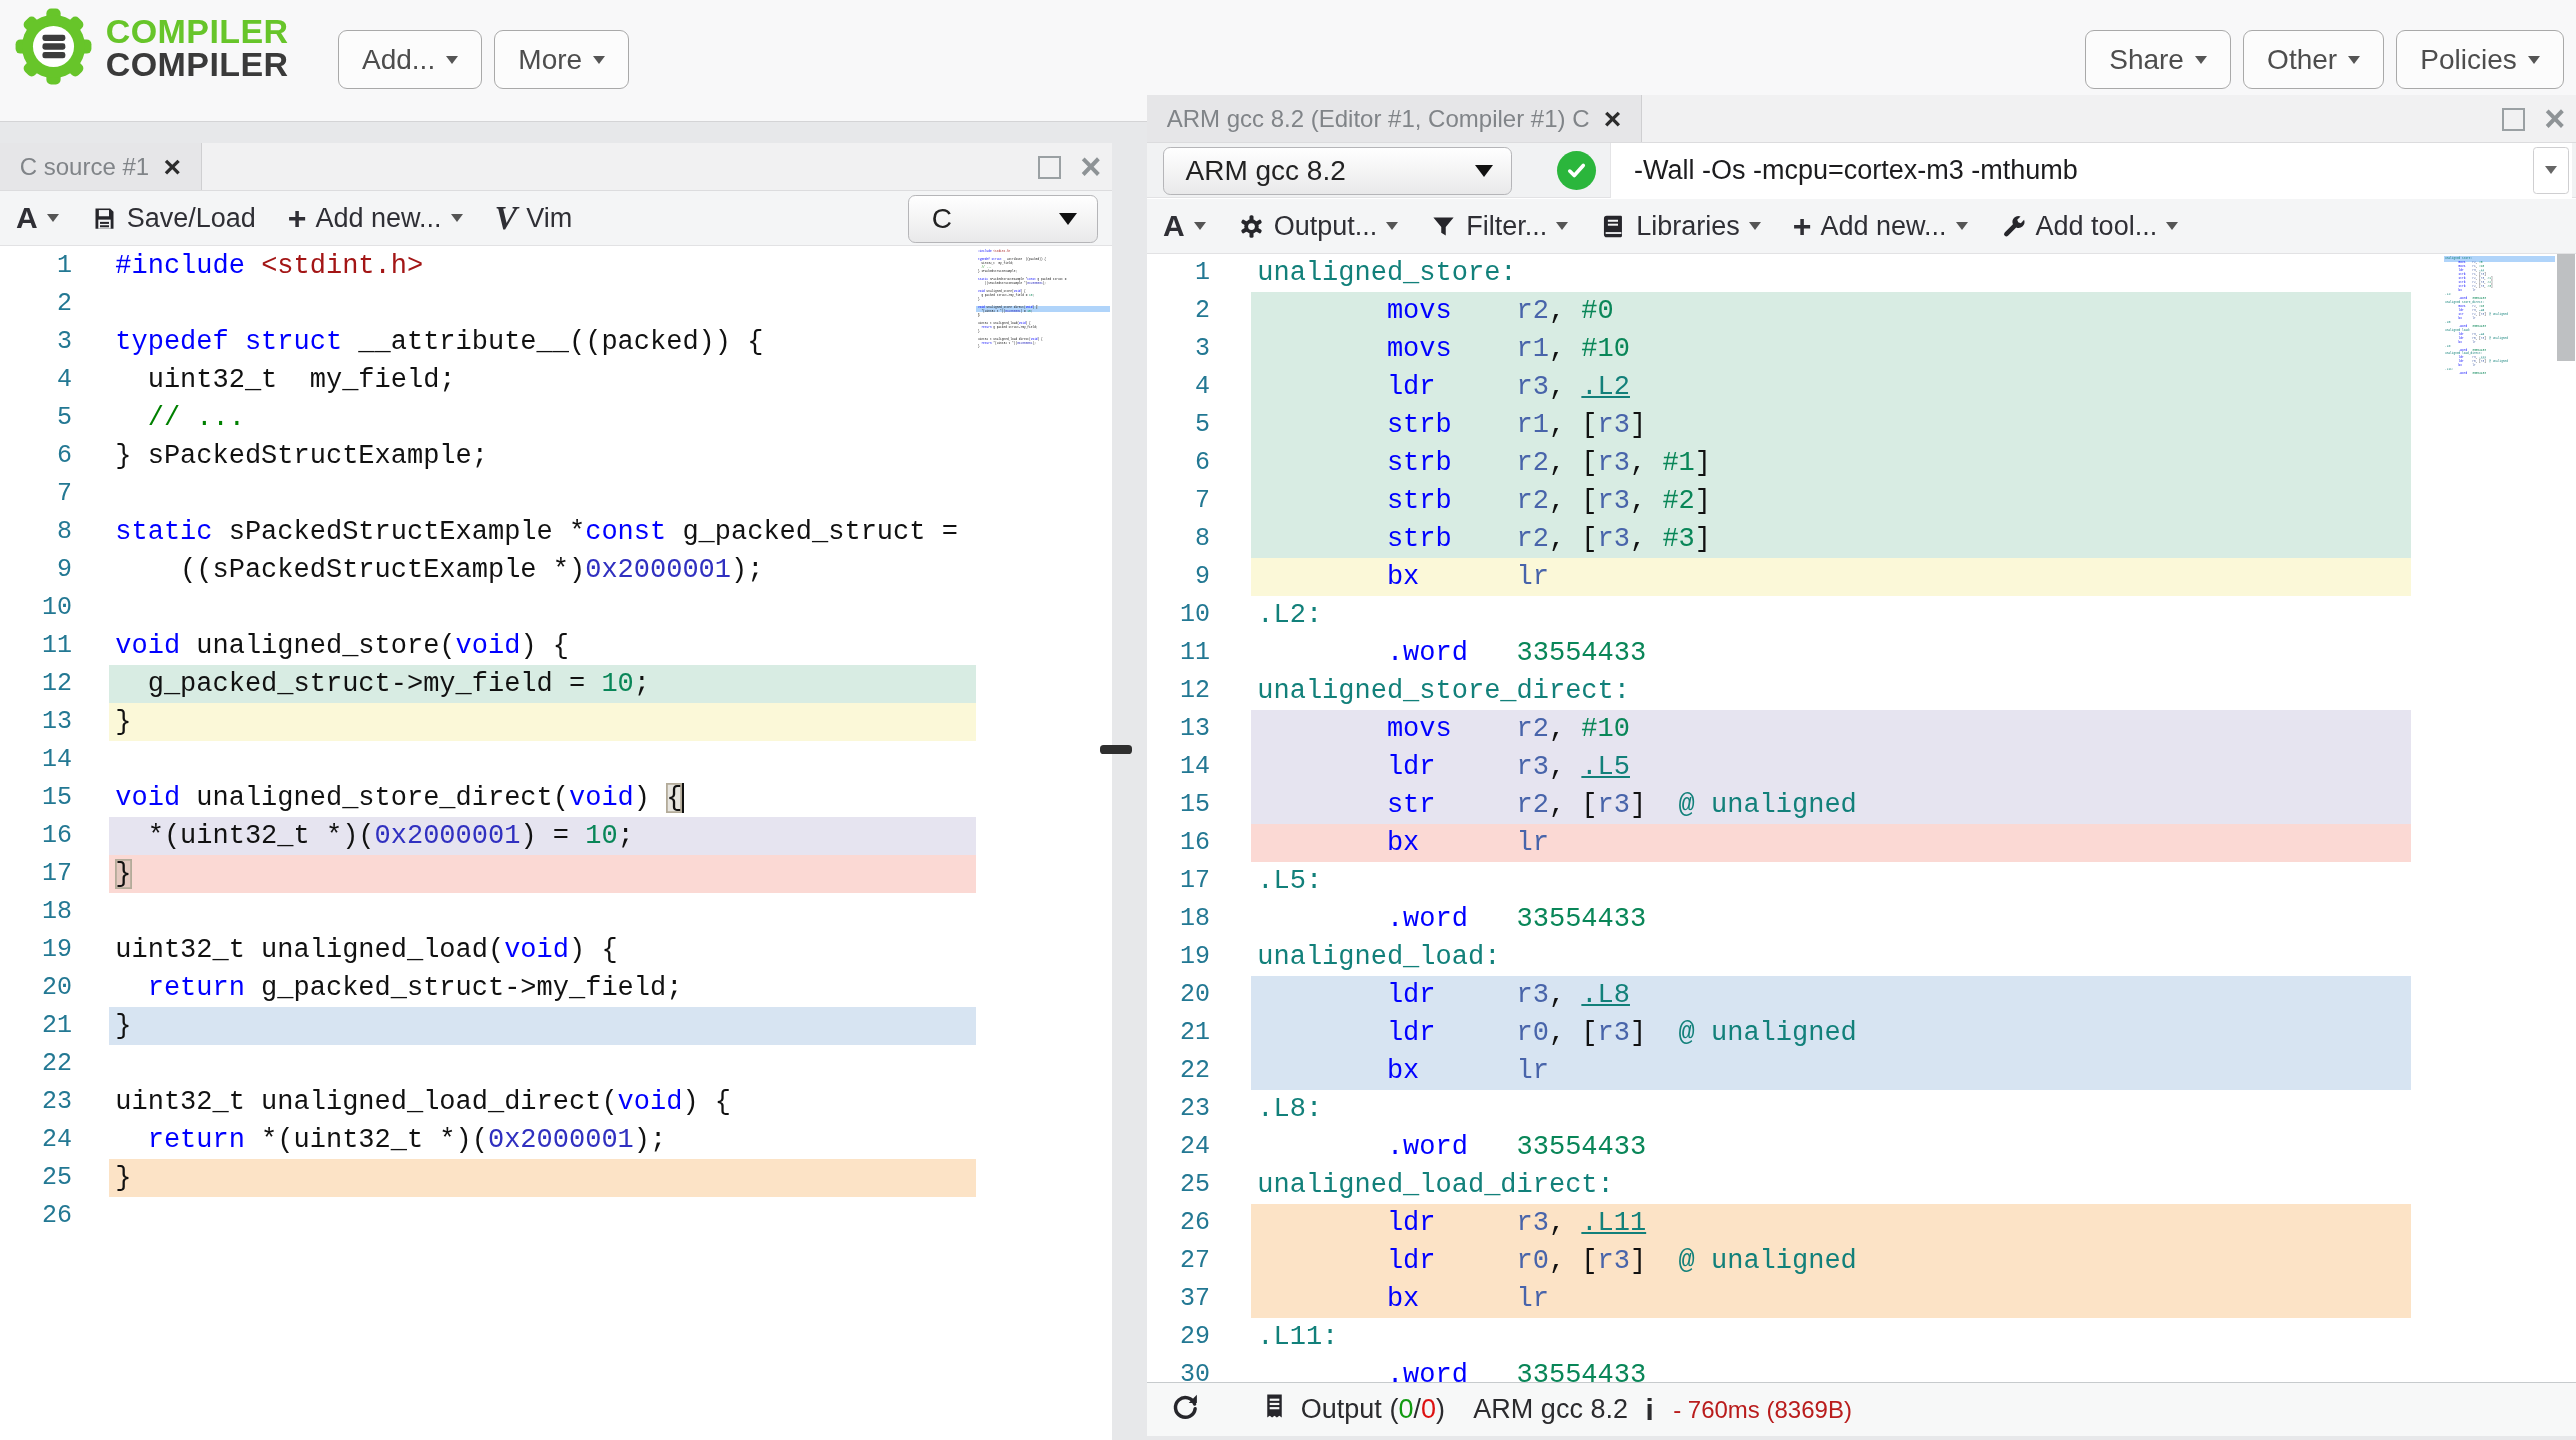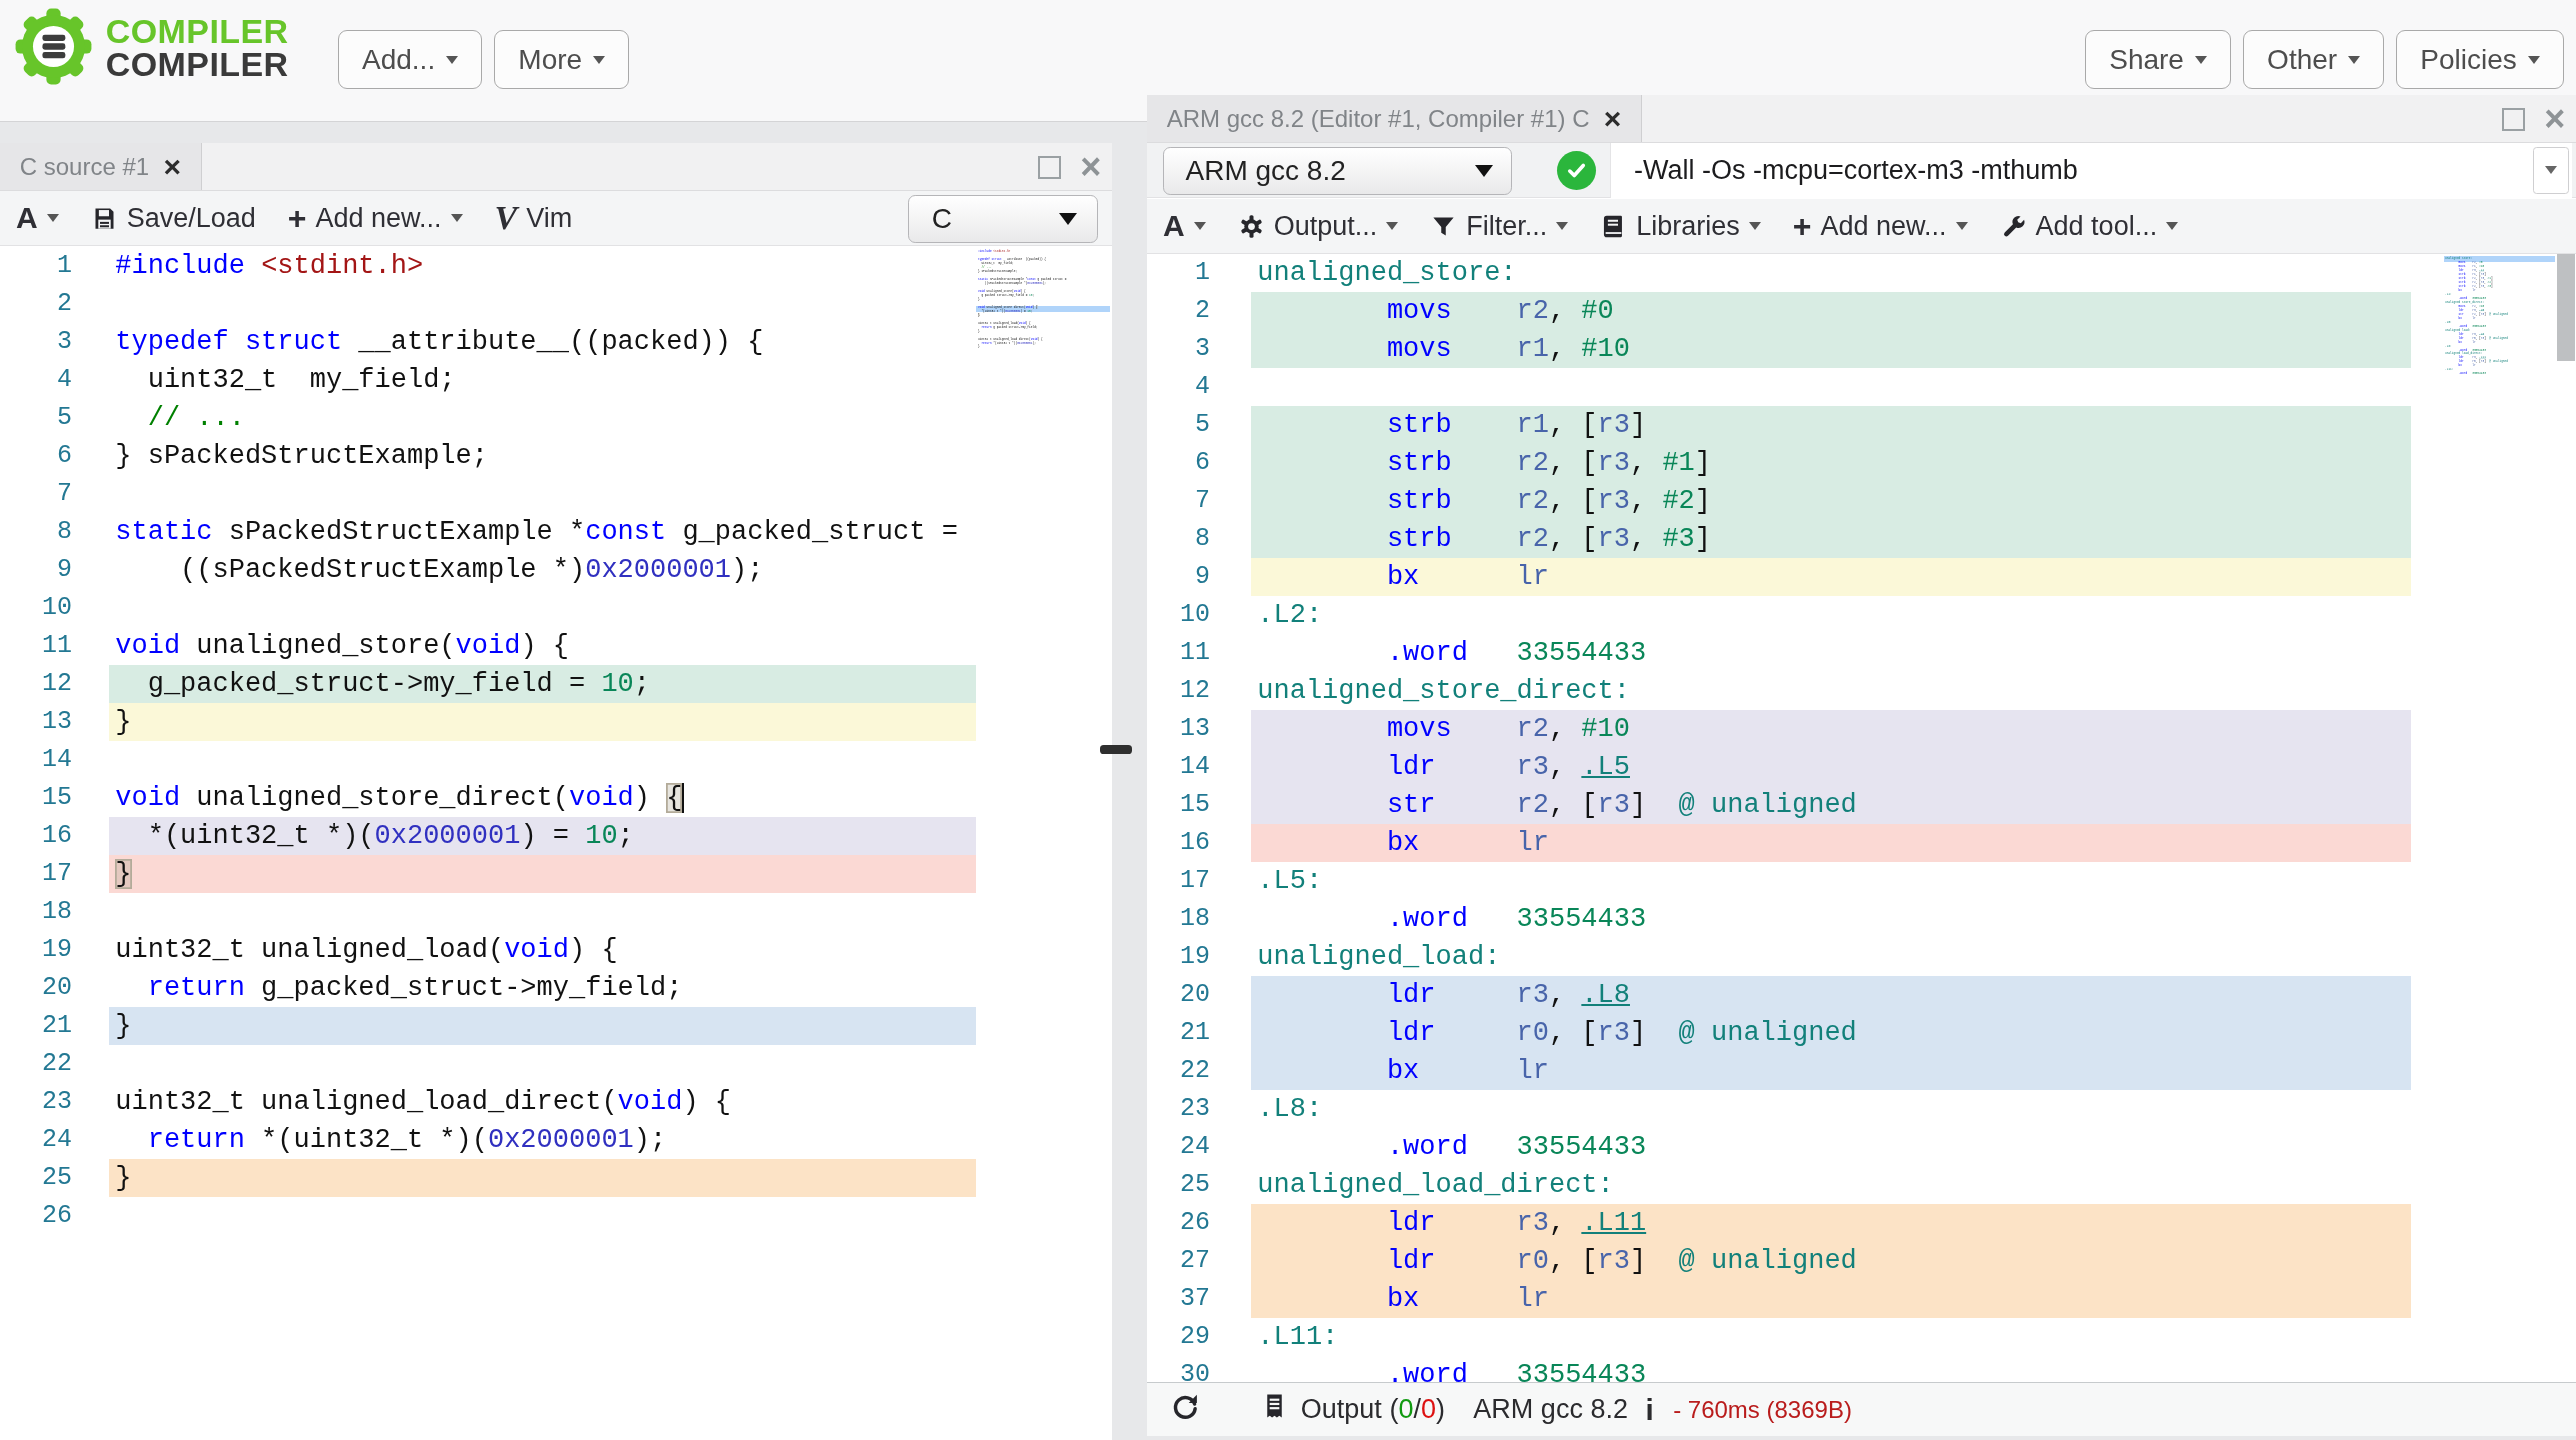--- a/index.html
+++ b/index.html
@@ -327,21 +327,21 @@
     <div class="minimap" id="asm-minimap">
       <div class="mm-band" style="top:1.8px;"></div>
       <div class="minimap-inner" id="asm-minimap-inner"><div class="mm-line"><span class="tk-l">unaligned_store:</span></div><div class="mm-line"><span class="tk-t">        </span><span class="tk-k">movs</span><span class="tk-t">    </span><span class="tk-r">r2</span><span class="tk-t">, </span><span class="tk-n">#0</span></div><div class="mm-line"><span class="tk-t">        </span><span class="tk-k">movs</span><span class="tk-t">    </span><span class="tk-r">r1</span><span class="tk-t">, </span><span class="tk-n">#10</span></div><div class="mm-line"><span class="tk-t">        </span><span class="tk-k">ldr</span><span class="tk-t">     </span><span class="tk-r">r3</span><span class="tk-t">, </span><span class="tk-f">.L2</span></div><div class="mm-line"><span class="tk-t">        </span><span class="tk-k">strb</span><span class="tk-t">    </span><span class="tk-r">r1</span><span class="tk-t">, [</span><span class="tk-r">r3</span><span class="tk-t">]</span></div><div class="mm-line"><span class="tk-t">        </span><span class="tk-k">strb</span><span class="tk-t">    </span><span class="tk-r">r2</span><span class="tk-t">, [</span><span class="tk-r">r3</span><span class="tk-t">, </span><span class="tk-n">#1</span><span class="tk-t">]</span></div><div class="mm-line"><span class="tk-t">        </span><span class="tk-k">strb</span><span class="tk-t">    </span><span class="tk-r">r2</span><span class="tk-t">, [</span><span class="tk-r">r3</span><span class="tk-t">, </span><span class="tk-n">#2</span><span class="tk-t">]</span></div><div class="mm-line"><span class="tk-t">        </span><span class="tk-k">strb</span><span class="tk-t">    </span><span class="tk-r">r2</span><span class="tk-t">, [</span><span class="tk-r">r3</span><span class="tk-t">, </span><span class="tk-n">#3</span><span class="tk-t">]</span></div><div class="mm-line"><span class="tk-t">        </span><span class="tk-k">bx</span><span class="tk-t">      </span><span class="tk-r">lr</span></div><div class="mm-line"><span class="tk-l">.L2:</span></div><div class="mm-line"><span class="tk-t">        </span><span class="tk-k">.word</span><span class="tk-t">   </span><span class="tk-n">33554433</span></div><div class="mm-line"><span class="tk-l">unaligned_store_direct:</span></div><div class="mm-line"><span class="tk-t">        </span><span class="tk-k">movs</span><span class="tk-t">    </span><span class="tk-r">r2</span><span class="tk-t">, </span><span class="tk-n">#10</span></div><div class="mm-line"><span class="tk-t">        </span><span class="tk-k">ldr</span><span class="tk-t">     </span><span class="tk-r">r3</span><span class="tk-t">, </span><span class="tk-f">.L5</span></div><div class="mm-line"><span class="tk-t">        </span><span class="tk-k">str</span><span class="tk-t">     </span><span class="tk-r">r2</span><span class="tk-t">, [</span><span class="tk-r">r3</span><span class="tk-t">]  </span><span class="tk-l">@ unaligned</span></div><div class="mm-line"><span class="tk-t">        </span><span class="tk-k">bx</span><span class="tk-t">      </span><span class="tk-r">lr</span></div><div class="mm-line"><span class="tk-l">.L5:</span></div><div class="mm-line"><span class="tk-t">        </span><span class="tk-k">.word</span><span class="tk-t">   </span><span class="tk-n">33554433</span></div><div class="mm-line"><span class="tk-l">unaligned_load:</span></div><div class="mm-line"><span class="tk-t">        </span><span class="tk-k">ldr</span><span class="tk-t">     </span><span class="tk-r">r3</span><span class="tk-t">, </span><span class="tk-f">.L8</span></div><div class="mm-line"><span class="tk-t">        </span><span class="tk-k">ldr</span><span class="tk-t">     </span><span class="tk-r">r0</span><span class="tk-t">, [</span><span class="tk-r">r3</span><span class="tk-t">]  </span><span class="tk-l">@ unaligned</span></div><div class="mm-line"><span class="tk-t">        </span><span class="tk-k">bx</span><span class="tk-t">      </span><span class="tk-r">lr</span></div><div class="mm-line"><span class="tk-l">.L8:</span></div><div class="mm-line"><span class="tk-t">        </span><span class="tk-k">.word</span><span class="tk-t">   </span><span class="tk-n">33554433</span></div><div class="mm-line"><span class="tk-l">unaligned_load_direct:</span></div><div class="mm-line"><span class="tk-t">        </span><span class="tk-k">ldr</span><span class="tk-t">     </span><span class="tk-r">r3</span><span class="tk-t">, </span><span class="tk-f">.L11</span></div><div class="mm-line"><span class="tk-t">        </span><span class="tk-k">ldr</span><span class="tk-t">     </span><span class="tk-r">r0</span><span class="tk-t">, [</span><span class="tk-r">r3</span><span class="tk-t">]  </span><span class="tk-l">@ unaligned</span></div><div class="mm-line"><span class="tk-t">        </span><span class="tk-k">bx</span><span class="tk-t">      </span><span class="tk-r">lr</span></div><div class="mm-line"><span class="tk-l">.L11:</span></div><div class="mm-line"><span class="tk-t">        </span><span class="tk-k">.word</span><span class="tk-t">   </span><span class="tk-n">33554433</span></div></div>
     </div>
     <div id="asm-scrollbar">
       <div id="asm-scroll-thumb"></div>
     </div>
   <div class="cl"><span class="ln">1</span><span class="lc"><span class="tk-l">unaligned_store:</span></span></div>
       <div class="cl"><span class="ln">2</span><span class="lc hl-g"><span class="tk-t">        </span><span class="tk-k">movs</span><span class="tk-t">    </span><span class="tk-r">r2</span><span class="tk-t">, </span><span class="tk-n">#0</span></span></div>
       <div class="cl"><span class="ln">3</span><span class="lc hl-g"><span class="tk-t">        </span><span class="tk-k">movs</span><span class="tk-t">    </span><span class="tk-r">r1</span><span class="tk-t">, </span><span class="tk-n">#10</span></span></div>
-      <div class="cl"><span class="ln">4</span></div>
+      <div class="cl"><span class="ln">4</span><span class="lc hl-g"><span class="tk-t">        </span><span class="tk-k">ldr</span><span class="tk-t">     </span><span class="tk-r">r3</span><span class="tk-t">, </span><span class="tk-f">.L2</span></span></div>
       <div class="cl"><span class="ln">5</span><span class="lc hl-g"><span class="tk-t">        </span><span class="tk-k">strb</span><span class="tk-t">    </span><span class="tk-r">r1</span><span class="tk-t">, [</span><span class="tk-r">r3</span><span class="tk-t">]</span></span></div>
       <div class="cl"><span class="ln">6</span><span class="lc hl-g"><span class="tk-t">        </span><span class="tk-k">strb</span><span class="tk-t">    </span><span class="tk-r">r2</span><span class="tk-t">, [</span><span class="tk-r">r3</span><span class="tk-t">, </span><span class="tk-n">#1</span><span class="tk-t">]</span></span></div>
       <div class="cl"><span class="ln">7</span><span class="lc hl-g"><span class="tk-t">        </span><span class="tk-k">strb</span><span class="tk-t">    </span><span class="tk-r">r2</span><span class="tk-t">, [</span><span class="tk-r">r3</span><span class="tk-t">, </span><span class="tk-n">#2</span><span class="tk-t">]</span></span></div>
       <div class="cl"><span class="ln">8</span><span class="lc hl-g"><span class="tk-t">        </span><span class="tk-k">strb</span><span class="tk-t">    </span><span class="tk-r">r2</span><span class="tk-t">, [</span><span class="tk-r">r3</span><span class="tk-t">, </span><span class="tk-n">#3</span><span class="tk-t">]</span></span></div>
       <div class="cl"><span class="ln">9</span><span class="lc hl-y"><span class="tk-t">        </span><span class="tk-k">bx</span><span class="tk-t">      </span><span class="tk-r">lr</span></span></div>
       <div class="cl"><span class="ln">10</span><span class="lc"><span class="tk-l">.L2:</span></span></div>
       <div class="cl"><span class="ln">11</span><span class="lc"><span class="tk-t">        </span><span class="tk-k">.word</span><span class="tk-t">   </span><span class="tk-n">33554433</span></span></div>
       <div class="cl"><span class="ln">12</span><span class="lc"><span class="tk-l">unaligned_store_direct:</span></span></div>
       <div class="cl"><span class="ln">13</span><span class="lc hl-v"><span class="tk-t">        </span><span class="tk-k">movs</span><span class="tk-t">    </span><span class="tk-r">r2</span><span class="tk-t">, </span><span class="tk-n">#10</span></span></div>
       <div class="cl"><span class="ln">14</span><span class="lc hl-v"><span class="tk-t">        </span><span class="tk-k">ldr</span><span class="tk-t">     </span><span class="tk-r">r3</span><span class="tk-t">, </span><span class="tk-f">.L5</span></span></div>

